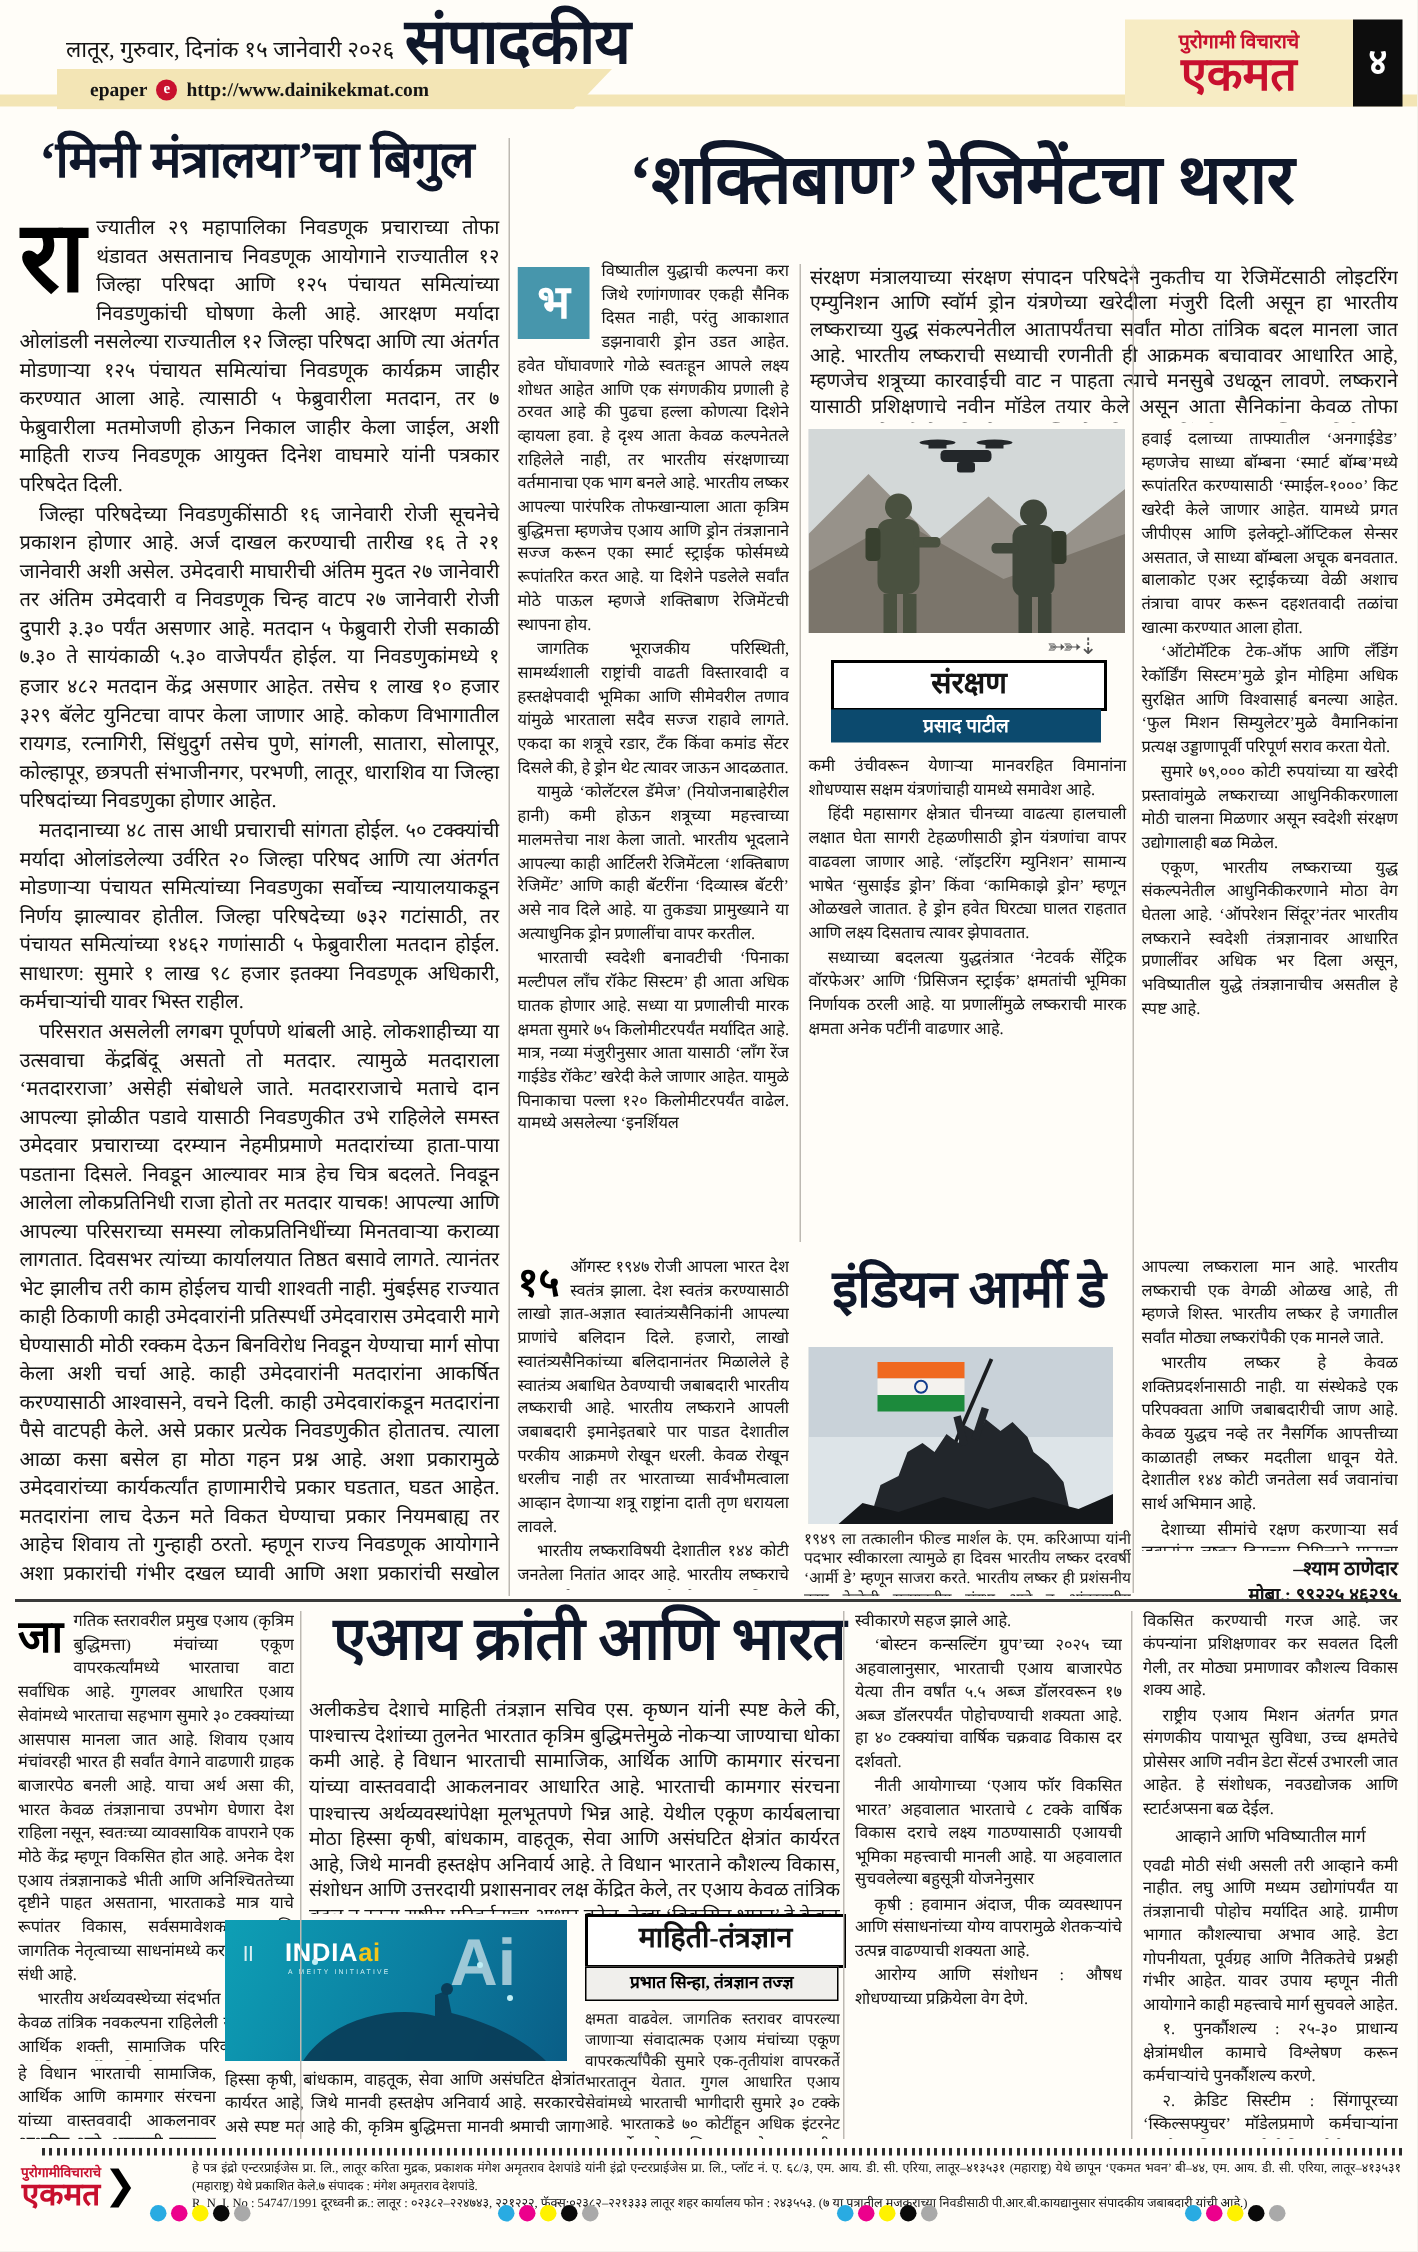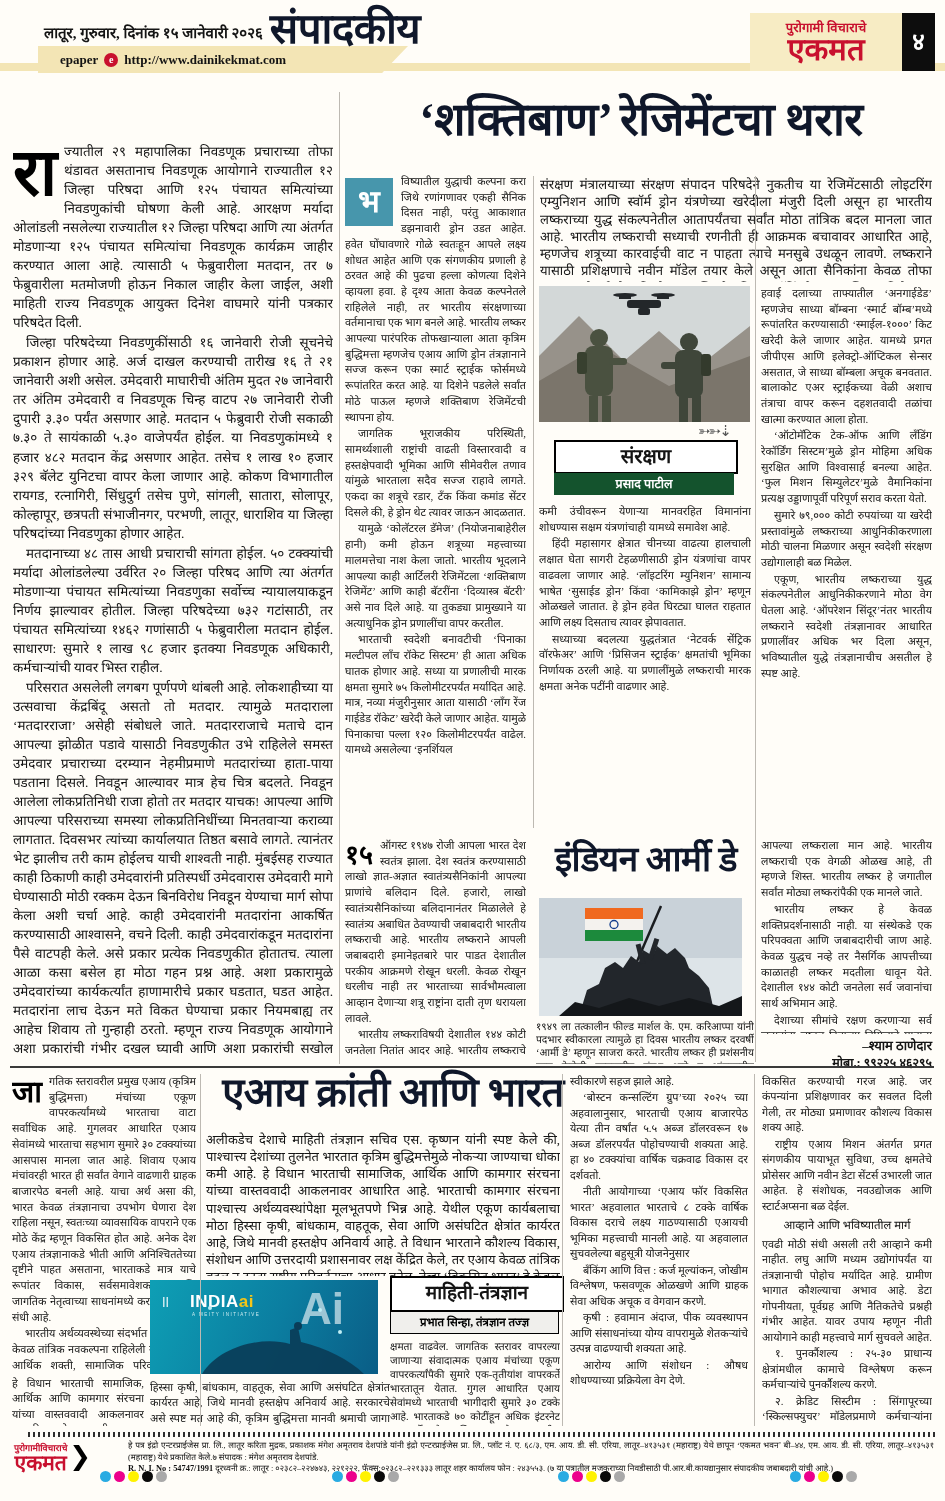--- a/index.html
+++ b/index.html
@@ -11,21 +11,21 @@
   .col p{margin:0 0 1px 0;text-indent:13px;}
   .col p:first-child{text-indent:0;}
   .lead{text-align:justify;overflow:hidden;}
   .vr{width:1px;background:#bdb9b2;}
   .hrule{background:#3a3a3a;}
   .dc{float:left;font-weight:bold;line-height:.85;margin:3px 7px 0 0;color:#000;}
   .dcbox{float:left;width:48px;height:48px;background:#4796ac;color:#fff;font-weight:bold;
          font-size:31px;text-align:center;line-height:48px;margin:4px 8px 2px 0;}
   .subhead{font-weight:normal;text-align:center;margin:3px 0;}
   .infobox-title{border:2px solid #000;background:#fff;font-weight:bold;text-align:center;}
-  .infobox-author{background:#14532d;color:#fff;font-weight:bold;text-align:center;}
+  .infobox-author{background:#0c4a6e;color:#fff;font-weight:bold;text-align:center;}
   .infobox-author2{background:#f0efec;color:#000;border:1.5px solid #000;font-weight:bold;text-align:center;}
   .creambar{background:#f3e5b5;}
   .masthead{background:#f7ecc4;text-align:center;}
   .red{color:#c8102e;}
   .photo{overflow:hidden;background:#cfd4d6;}
   .caption{text-align:justify;font-weight:500;}
   .sig{text-align:right;font-weight:bold;}
   .dashes{background:repeating-linear-gradient(90deg,#2e2e2e 0 2px,transparent 2px 5px);}
   .dot{display:inline-block;width:11px;height:11px;border-radius:50%;margin-right:3px;vertical-align:middle;}
   .ftxt{font-size:8.4px;line-height:1.38;color:#111;text-align:justify;}
@@ -43,35 +43,36 @@
          font-family:"Liberation Sans",sans-serif;}
   .emblem{position:absolute;left:10px;top:10px;color:#fff;opacity:.85;font-size:16px;}
   .decor{color:#555;font-size:15px;letter-spacing:-2px;}
 </style>
 </head>
 <body>
 
 <div id="page">
 
   <div class="abs creambar" style="left:0;top:63px;width:945px;height:8px;"></div>
-  <div class="abs" style="left:44px;top:22px;width:320px;font-size:15px;font-weight:bold;">लातूर, गुरुवार, दिनांक १५ जानेवारी २०२६</div>
+  <div class="abs" style="left:44px;top:22px;width:320px;font-size:15px;font-weight:normal;">लातूर, गुरुवार, दिनांक १५ जानेवारी २०२६</div>
   <div class="abs creambar epbar" style="left:38px;top:46px;width:348px;height:27px;">
     <span>epaper</span>
     <span class="epicon">e</span>
     <span>http://www.dainikekmat.com</span>
   </div>
   <div class="abs hl" style="left:220px;top:8px;width:250px;font-size:42px;">संपादकीय</div>
   <div class="abs masthead" style="left:750px;top:13px;width:152px;height:58px;">
     <div class="red" style="font-size:13px;font-weight:bold;padding-top:5px;">पुरोगामी विचाराचे</div>
     <div class="red" style="font-size:31px;font-weight:bold;line-height:.92;">एकमत</div>
   </div>
   <div class="abs" style="left:902px;top:13px;width:33px;height:58px;background:#0d0d0d;color:#fff;text-align:center;">
     <span style="font-size:24px;font-weight:bold;line-height:58px;">४</span>
   </div>
 
+  <div class="abs hl" style="left:10px;top:90px;width:322px;font-size:34px;">‘मिनी मंत्रालया’चा बिगुल</div>
   <div class="abs col" style="left:13px;top:142px;width:320px;height:912px;font-size:13.4px;line-height:1.42;">
     <span class="dc" style="font-size:66px;">रा</span>
     <div>
         <p>ज्यातील २९ महापालिका निवडणूक प्रचाराच्या तोफा थंडावत असतानाच निवडणूक आयोगाने राज्यातील १२ जिल्हा परिषदा आणि १२५ पंचायत समित्यांच्या निवडणुकांची घोषणा केली आहे. आरक्षण मर्यादा ओलांडली नसलेल्या राज्यातील १२ जिल्हा परिषदा आणि त्या अंतर्गत मोडणाऱ्या १२५ पंचायत समित्यांचा निवडणूक कार्यक्रम जाहीर करण्यात आला आहे. त्यासाठी ५ फेब्रुवारीला मतदान, तर ७ फेब्रुवारीला मतमोजणी होऊन निकाल जाहीर केला जाईल, अशी माहिती राज्य निवडणूक आयुक्त दिनेश वाघमारे यांनी पत्रकार परिषदेत दिली.</p>
         <p>जिल्हा परिषदेच्या निवडणुकींसाठी १६ जानेवारी रोजी सूचनेचे प्रकाशन होणार आहे. अर्ज दाखल करण्याची तारीख १६ ते २१ जानेवारी अशी असेल. उमेदवारी माघारीची अंतिम मुदत २७ जानेवारी तर अंतिम उमेदवारी व निवडणूक चिन्ह वाटप २७ जानेवारी रोजी दुपारी ३.३० पर्यंत असणार आहे. मतदान ५ फेब्रुवारी रोजी सकाळी ७.३० ते सायंकाळी ५.३० वाजेपर्यंत होईल. या निवडणुकांमध्ये १ हजार ४८२ मतदान केंद्र असणार आहेत. तसेच १ लाख १० हजार ३२९ बॅलेट युनिटचा वापर केला जाणार आहे. कोकण विभागातील रायगड, रत्नागिरी, सिंधुदुर्ग तसेच पुणे, सांगली, सातारा, सोलापूर, कोल्हापूर, छत्रपती संभाजीनगर, परभणी, लातूर, धाराशिव या जिल्हा परिषदांच्या निवडणुका होणार आहेत.</p>
         <p>मतदानाच्या ४८ तास आधी प्रचाराची सांगता होईल. ५० टक्क्यांची मर्यादा ओलांडलेल्या उर्वरित २० जिल्हा परिषद आणि त्या अंतर्गत मोडणाऱ्या पंचायत समित्यांच्या निवडणुका सर्वोच्च न्यायालयाकडून निर्णय झाल्यावर होतील. जिल्हा परिषदेच्या ७३२ गटांसाठी, तर पंचायत समित्यांच्या १४६२ गणांसाठी ५ फेब्रुवारीला मतदान होईल. साधारण: सुमारे १ लाख ९८ हजार इतक्या निवडणूक अधिकारी, कर्मचाऱ्यांची यावर भिस्त राहील.</p>
         <p>परिसरात असलेली लगबग पूर्णपणे थांबली आहे. लोकशाहीच्या या उत्सवाचा केंद्रबिंदू असतो तो मतदार. त्यामुळे मतदाराला ‘मतदारराजा’ असेही संबोधले जाते. मतदारराजाचे मताचे दान आपल्या झोळीत पडावे यासाठी निवडणुकीत उभे राहिलेले समस्त उमेदवार प्रचाराच्या दरम्यान नेहमीप्रमाणे मतदारांच्या हाता-पाया पडताना दिसले. निवडून आल्यावर मात्र हेच चित्र बदलते. निवडून आलेला लोकप्रतिनिधी राजा होतो तर मतदार याचक! आपल्या आणि आपल्या परिसराच्या समस्या लोकप्रतिनिधींच्या मिनतवाऱ्या कराव्या लागतात. दिवसभर त्यांच्या कार्यालयात तिष्ठत बसावे लागते. त्यानंतर भेट झालीच तरी काम होईलच याची शाश्वती नाही. मुंबईसह राज्यात काही ठिकाणी काही उमेदवारांनी प्रतिस्पर्धी उमेदवारास उमेदवारी मागे घेण्यासाठी मोठी रक्कम देऊन बिनविरोध निवडून येण्याचा मार्ग सोपा केला अशी चर्चा आहे. काही उमेदवारांनी मतदारांना आकर्षित करण्यासाठी आश्वासने, वचने दिली. काही उमेदवारांकडून मतदारांना पैसे वाटपही केले. असे प्रकार प्रत्येक निवडणुकीत होतातच. त्याला आळा कसा बसेल हा मोठा गहन प्रश्न आहे. अशा प्रकारामुळे उमेदवारांच्या कार्यकर्त्यांत हाणामारीचे प्रकार घडतात, घडत आहेत. मतदारांना लाच देऊन मते विकत घेण्याचा प्रकार नियमबाह्य तर आहेच शिवाय तो गुन्हाही ठरतो. म्हणून राज्य निवडणूक आयोगाने अशा प्रकारांची गंभीर दखल घ्यावी आणि अशा प्रकारांची सखोल चौकशी करून काही नियमबाह्य आढळल्यास त्या उमेदवाराची उमेदवारीच रद्द करावी. निवडणूक प्रचारात सत्ताधाऱ्यांनी व्यस्त राहणे हा अलिकडे एककलमी कार्यक्रम झाला आहे. मग जनतेची कामे कधी करणार?</p>
       </div>
   </div>
   <div class="abs vr" style="left:339px;top:92px;height:972px;"></div>
@@ -227,21 +228,20 @@
   <div class="abs infobox-author2" style="left:390px;top:1311px;width:167px;height:21px;font-size:11.5px;line-height:21px;">प्रभात सिन्हा, तंत्रज्ञान तज्ज्ञ</div>
   <div class="abs col" style="left:390px;top:1340px;width:170px;height:86px;font-size:10.3px;line-height:1.36;">
     <div>क्षमता वाढवेल. जागतिक स्तरावर वापरल्या जाणाऱ्या संवादात्मक एआय मंचांच्या एकूण वापरकर्त्यांपैकी सुमारे एक-तृतीयांश वापरकर्ते भारतातून येतात. गुगल आधारित एआय सेवांमध्ये भारताची भागीदारी सुमारे ३० टक्के आहे. भारताकडे ७० कोटींहून अधिक इंटरनेट वापरकर्ते आहेत आणि आपल्या देशात जगातील सर्वांत स्वस्त इंटरनेट उपलब्ध आहे. डिजिटल पेमेंट, ऑनलाईन सेवा आणि प्लॅटफॉर्म आधारित कार्यप्रणालीमुळे नवीन तंत्रज्ञान</div>
   </div>
 
   <div class="abs col" style="left:570px;top:1074px;width:178px;height:352px;font-size:10.9px;line-height:1.42;">
     <div>
         <p>स्वीकारणे सहज झाले आहे.</p>
         <p>‘बोस्टन कन्सल्टिंग ग्रुप’च्या २०२५ च्या अहवालानुसार, भारताची एआय बाजारपेठ येत्या तीन वर्षांत ५.५ अब्ज डॉलरवरून १७ अब्ज डॉलरपर्यंत पोहोचण्याची शक्यता आहे. हा ४० टक्क्यांचा वार्षिक चक्रवाढ विकास दर दर्शवतो.</p>
         <p>नीती आयोगाच्या ‘एआय फॉर विकसित भारत’ अहवालात भारताचे ८ टक्के वार्षिक विकास दराचे लक्ष्य गाठण्यासाठी एआयची भूमिका महत्त्वाची मानली आहे. या अहवालात सुचवलेल्या बहुसूत्री योजनेनुसार</p>
-        <p>बँकिंग आणि वित्त : कर्ज मूल्यांकन, जोखीम विश्लेषण, फसवणूक ओळखणे आणि ग्राहक सेवा अधिक अचूक व वेगवान करणे.</p>
         <p>कृषी : हवामान अंदाज, पीक व्यवस्थापन आणि संसाधनांच्या योग्य वापरामुळे शेतकऱ्यांचे उत्पन्न वाढण्याची शक्यता आहे.</p>
         <p>आरोग्य आणि संशोधन : औषध शोधण्याच्या प्रक्रियेला वेग देणे.</p>
       </div>
 
   </div>
 
   <div class="abs col" style="left:762px;top:1074px;width:170px;height:352px;font-size:10.9px;line-height:1.42;">
     <div>
         <p>विकसित करण्याची गरज आहे. जर कंपन्यांना प्रशिक्षणावर कर सवलत दिली गेली, तर मोठ्या प्रमाणावर कौशल्य विकास शक्य आहे.</p>
         <p>राष्ट्रीय एआय मिशन अंतर्गत प्रगत संगणकीय पायाभूत सुविधा, उच्च क्षमतेचे प्रोसेसर आणि नवीन डेटा सेंटर्स उभारली जात आहेत. हे संशोधक, नवउद्योजक आणि स्टार्टअप्सना बळ देईल.</p>
@@ -264,21 +264,21 @@
     <div style="text-align:center;">
       <div class="red" style="font-size:9px;font-weight:bold;">पुरोगामीविचाराचे</div>
       <div class="red" style="font-size:21px;font-weight:bold;line-height:.9;">एकमत</div>
     </div>
     <span style="font-size:26px;color:#000;">❯</span>
   </div>
 
   <div class="abs" style="left:128px;top:1440px;width:806px;">
     <div class="ftxt">हे पत्र इंद्रो एन्टरप्राईजेस प्रा. लि., लातूर करिता मुद्रक, प्रकाशक मंगेश अमृतराव देशपांडे यांनी इंद्रो एन्टरप्राईजेस प्रा. लि., प्लॉट नं. ए. ६८/३, एम. आय. डी. सी. एरिया, लातूर–४१३५३१ (महाराष्ट्र) येथे छापून ‘एकमत भवन’ बी–४४, एम. आय. डी. सी. एरिया, लातूर–४१३५३१ (महाराष्ट्र) येथे प्रकाशित केले.७ संपादक : मंगेश अमृतराव देशपांडे.</div>
     <div class="ftxt">
-      <span style="font-weight:bold;">R. N. I. No : 54747/1991</span>
+      <span style="font-weight:normal;">R. N. I. No : 54747/1991</span>
       <span>दूरध्वनी क्र.: लातूर : ०२३८२–२२४७४३, २२१२२२, फॅक्स:०२३८२–२२१३३३   लातूर शहर कार्यालय फोन : २४३५५३. (७ या पत्रातील मजकुराच्या निवडीसाठी पी.आर.बी.कायद्यानुसार संपादकीय जबाबदारी यांची आहे.)</span>
     </div>
   </div>
 
   <div class="abs" style="left:100px;top:1466px;"><span class="dot" style="background: rgb(41, 171, 226);"></span><span class="dot" style="background: rgb(236, 0, 140);"></span><span class="dot" style="background: rgb(255, 242, 0);"></span><span class="dot" style="background: rgb(10, 10, 10);"></span><span class="dot" style="background: rgb(169, 169, 169);"></span></div>
   <div class="abs" style="left:332px;top:1466px;"><span class="dot" style="background: rgb(41, 171, 226);"></span><span class="dot" style="background: rgb(236, 0, 140);"></span><span class="dot" style="background: rgb(255, 242, 0);"></span><span class="dot" style="background: rgb(10, 10, 10);"></span><span class="dot" style="background: rgb(169, 169, 169);"></span></div>
   <div class="abs" style="left:558px;top:1466px;"><span class="dot" style="background: rgb(41, 171, 226);"></span><span class="dot" style="background: rgb(236, 0, 140);"></span><span class="dot" style="background: rgb(255, 242, 0);"></span><span class="dot" style="background: rgb(10, 10, 10);"></span><span class="dot" style="background: rgb(169, 169, 169);"></span></div>
   <div class="abs" style="left:790px;top:1466px;"><span class="dot" style="background: rgb(41, 171, 226);"></span><span class="dot" style="background: rgb(236, 0, 140);"></span><span class="dot" style="background: rgb(255, 242, 0);"></span><span class="dot" style="background: rgb(10, 10, 10);"></span><span class="dot" style="background: rgb(169, 169, 169);"></span></div>
 
 </div>

